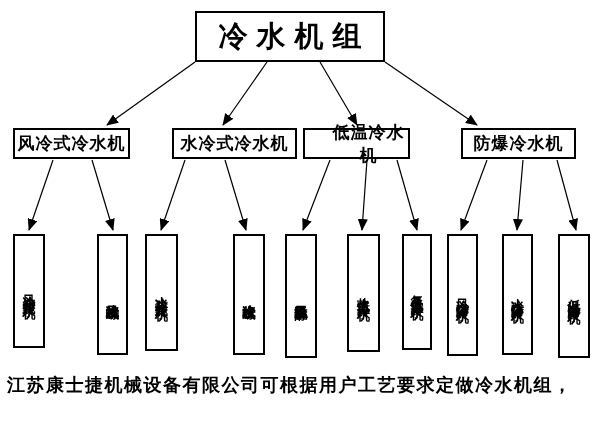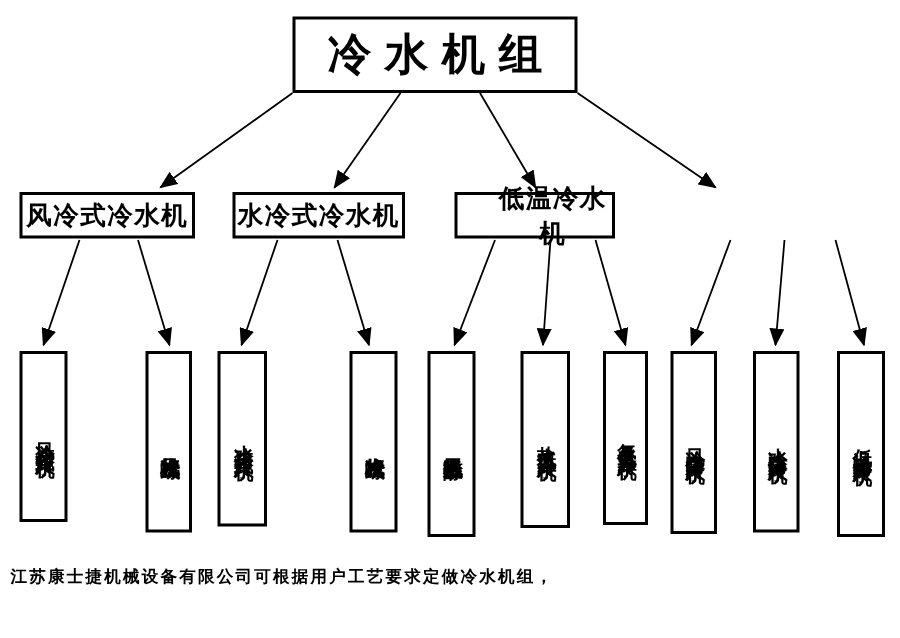--- a/index.html
+++ b/index.html
@@ -34,21 +34,21 @@
     letter-spacing: 9px;
     text-indent: 9px;
   }
   .branch-box {
     top: 128px; height: 31px;
     font-size: 17px;
     font-weight: bold;
     letter-spacing: 1px;
   }
   .b1 { left: 13px;  width: 117px; }
-  .b2 { left: 155px; width: 115px; }
+  .b2 { left: 172px; width: 125px; }
   .b3 { left: 303px; width: 107px; padding-left: 24px; }
   .b4 { left: 461px; width: 115px; }
   .leaf-box {
     top: 234px;
     writing-mode: vertical-rl;
     text-orientation: upright;
     font-size: 13px;
     font-weight: bold;
     letter-spacing: 2px;
     line-height: 1;
@@ -62,21 +62,21 @@
   .v5  { left: 285px; width: 32px; height: 124px; }
   .v6  { left: 347px; width: 33px; height: 118px; }
   .v7  { left: 402px; width: 30px; height: 116px; }
   .v8  { left: 447px; width: 31px; height: 122px; }
   .v9  { left: 502px; width: 31px; height: 121px; }
   .v10 { left: 558px; width: 32px; height: 124px; }
   .note {
     position: absolute;
     left: 7px; top: 373px;
     width: 592px;
-    font-size: 11px;
+    font-size: 18px;
     font-weight: bold;
     letter-spacing: 1.5px;
     line-height: 24px;
     white-space: nowrap;
   }
 </style>
 </head>
 <body>
 
 <div class="stage">
@@ -104,20 +104,21 @@
       <line x1="523" y1="160" x2="517" y2="230" marker-end="url(#ah)"></line>
       <line x1="557" y1="160" x2="576" y2="230" marker-end="url(#ah)"></line>
     </g>
   </svg>
 
   <div class="box branch-box b1">风冷式冷水机</div>
 
   <div class="box root-box">冷水机组</div>
   <div class="box branch-box b2">水冷式冷水机</div>
   <div class="box branch-box b3">低温冷水机</div>
+  <div class="box branch-box b4">防爆冷水机</div>
 
   <div class="box leaf-box v1">风冷箱式冷水机</div>
   <div class="box leaf-box v2 chars8">风冷螺杆式冷水机</div>
   <div class="box leaf-box v3">水冷箱式冷水机</div>
   <div class="box leaf-box v4 chars8">水冷螺杆式冷水机</div>
   <div class="box leaf-box v5 chars8">乙二醇低温冷水机</div>
   <div class="box leaf-box v6">盐水低温冷水机</div>
   <div class="box leaf-box v7">复叠低温冷水机</div>
   <div class="box leaf-box v8">风冷防爆冷水机</div>
   <div class="box leaf-box v9">水冷防爆冷水机</div>

